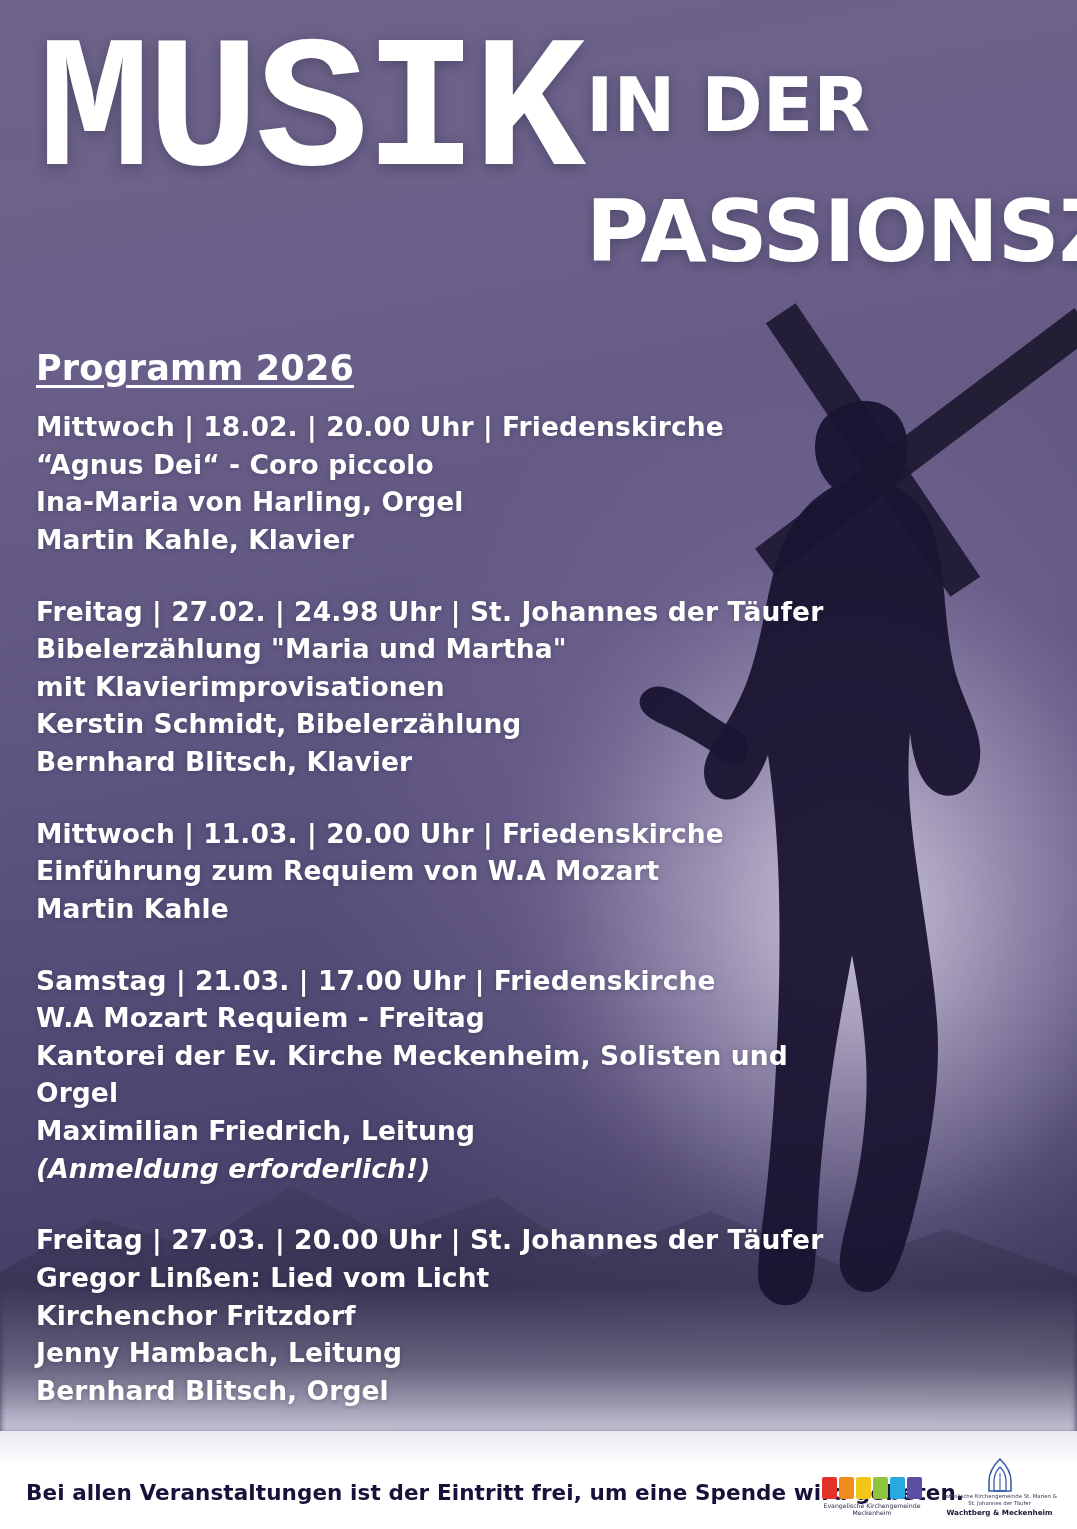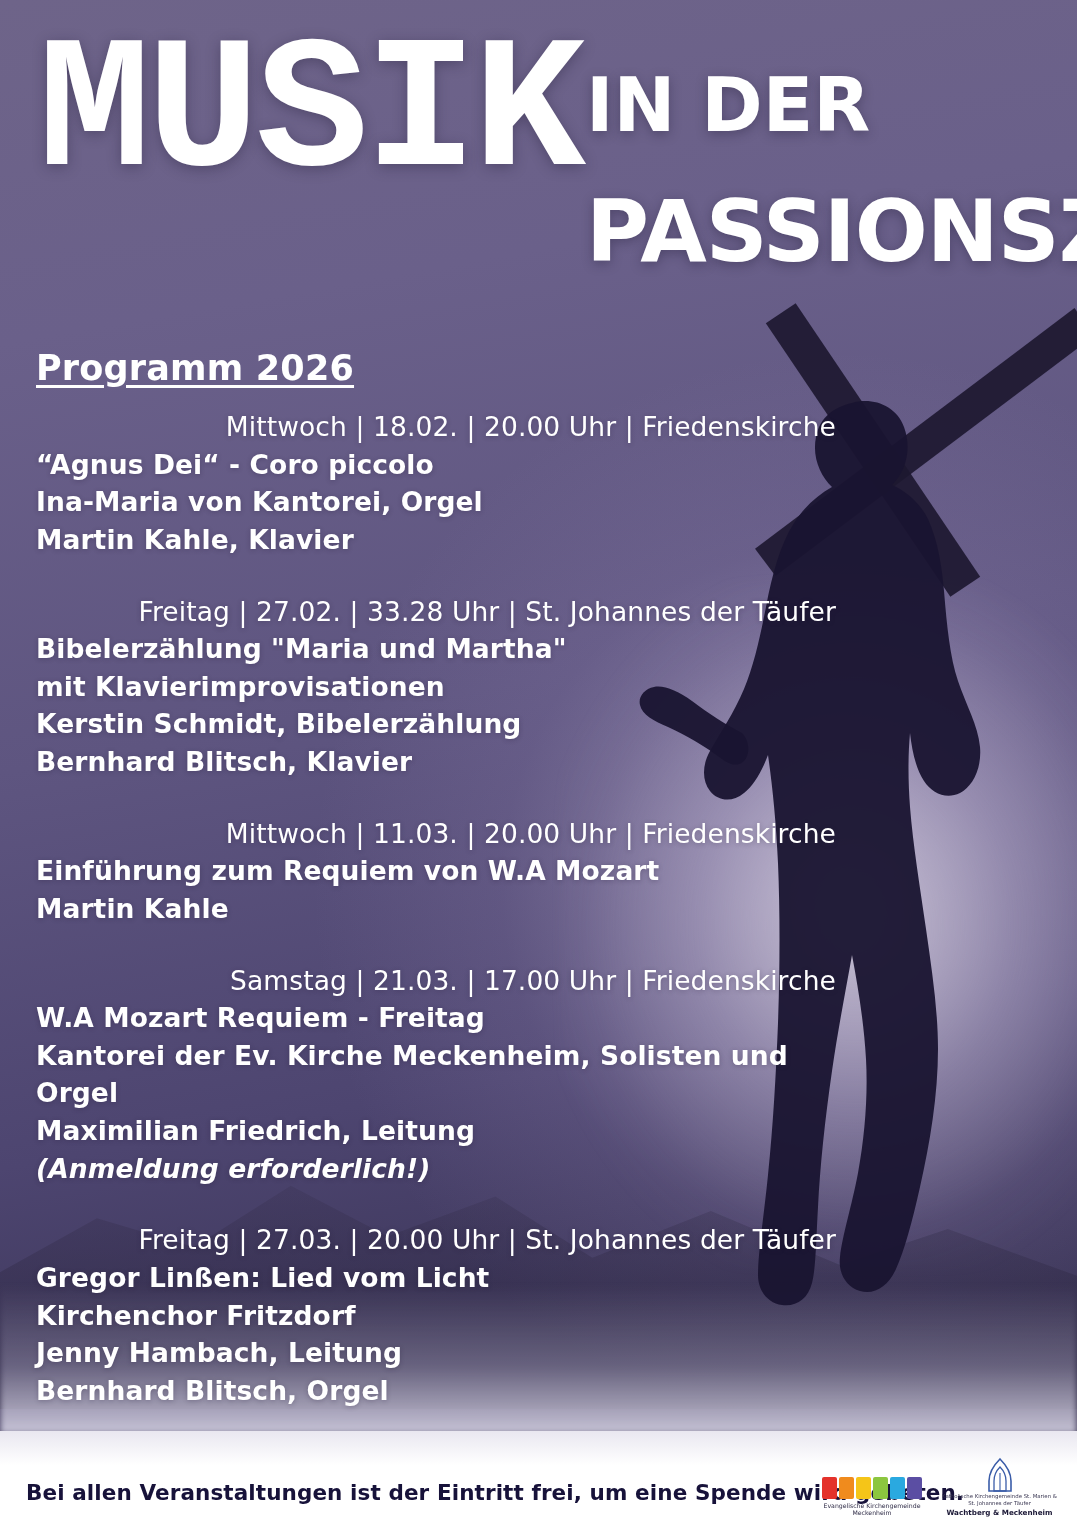--- a/index.html
+++ b/index.html
@@ -159,25 +159,24 @@
     text-decoration: underline;
     text-underline-offset: 5px;
     margin-bottom: 20px;
     letter-spacing: 0.2px;
   }
   .event {
     margin-bottom: 34px;
   }
   .event-head {
     font-size: 26.5px;
-    font-weight: normal;
+    font-weight: bold;
     line-height: 1.42;
     letter-spacing: 0.1px;
     text-shadow: 0 1px 5px rgba(35,25,55,0.3);
-    text-align: right;
   }
   .event-line {
     font-size: 26.5px;
     font-weight: bold;
     line-height: 1.42;
     letter-spacing: 0.1px;
     text-shadow: 0 1px 5px rgba(35,25,55,0.3);
   }
   .event-line.italic {
     font-style: italic;
@@ -281,26 +280,26 @@
       <span class="title-sub2">PASSIONSZEIT</span>
     </div>
   </div>
 
   <div class="program">
     <div class="program-title">Programm 2026</div>
 
     <div class="event">
       <div class="event-head">Mittwoch | 18.02. | 20.00 Uhr | Friedenskirche</div>
       <div class="event-line">“Agnus Dei“ -  Coro piccolo</div>
-      <div class="event-line">Ina-Maria von Kantorei, Orgel</div>
+      <div class="event-line">Ina-Maria von Harling, Orgel</div>
       <div class="event-line">Martin Kahle, Klavier</div>
     </div>
 
     <div class="event">
-      <div class="event-head">Freitag | 27.02. | 33.28 Uhr | St. Johannes der Täufer</div>
+      <div class="event-head">Freitag | 27.02. | 24.98 Uhr | St. Johannes der Täufer</div>
       <div class="event-line">Bibelerzählung "Maria und Martha"</div>
       <div class="event-line">mit Klavierimprovisationen</div>
       <div class="event-line">Kerstin Schmidt, Bibelerzählung</div>
       <div class="event-line">Bernhard Blitsch, Klavier</div>
     </div>
 
     <div class="event">
       <div class="event-head">Mittwoch | 11.03. | 20.00 Uhr | Friedenskirche</div>
       <div class="event-line">Einführung zum Requiem von W.A Mozart</div>
       <div class="event-line">Martin Kahle</div>

